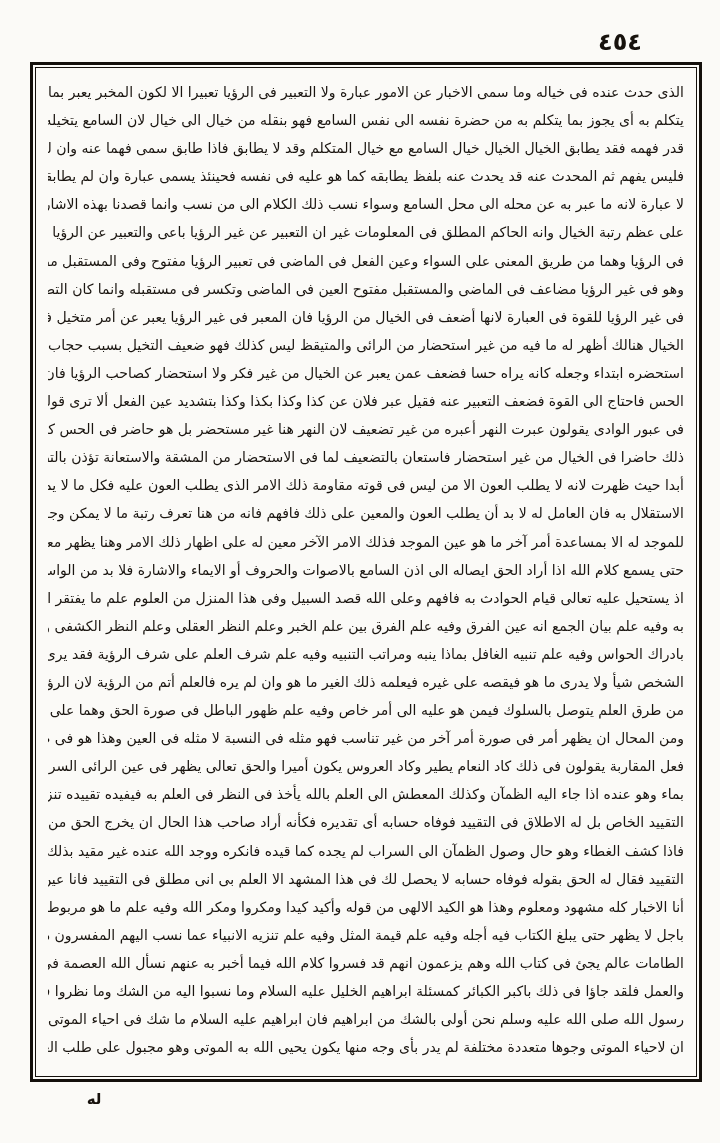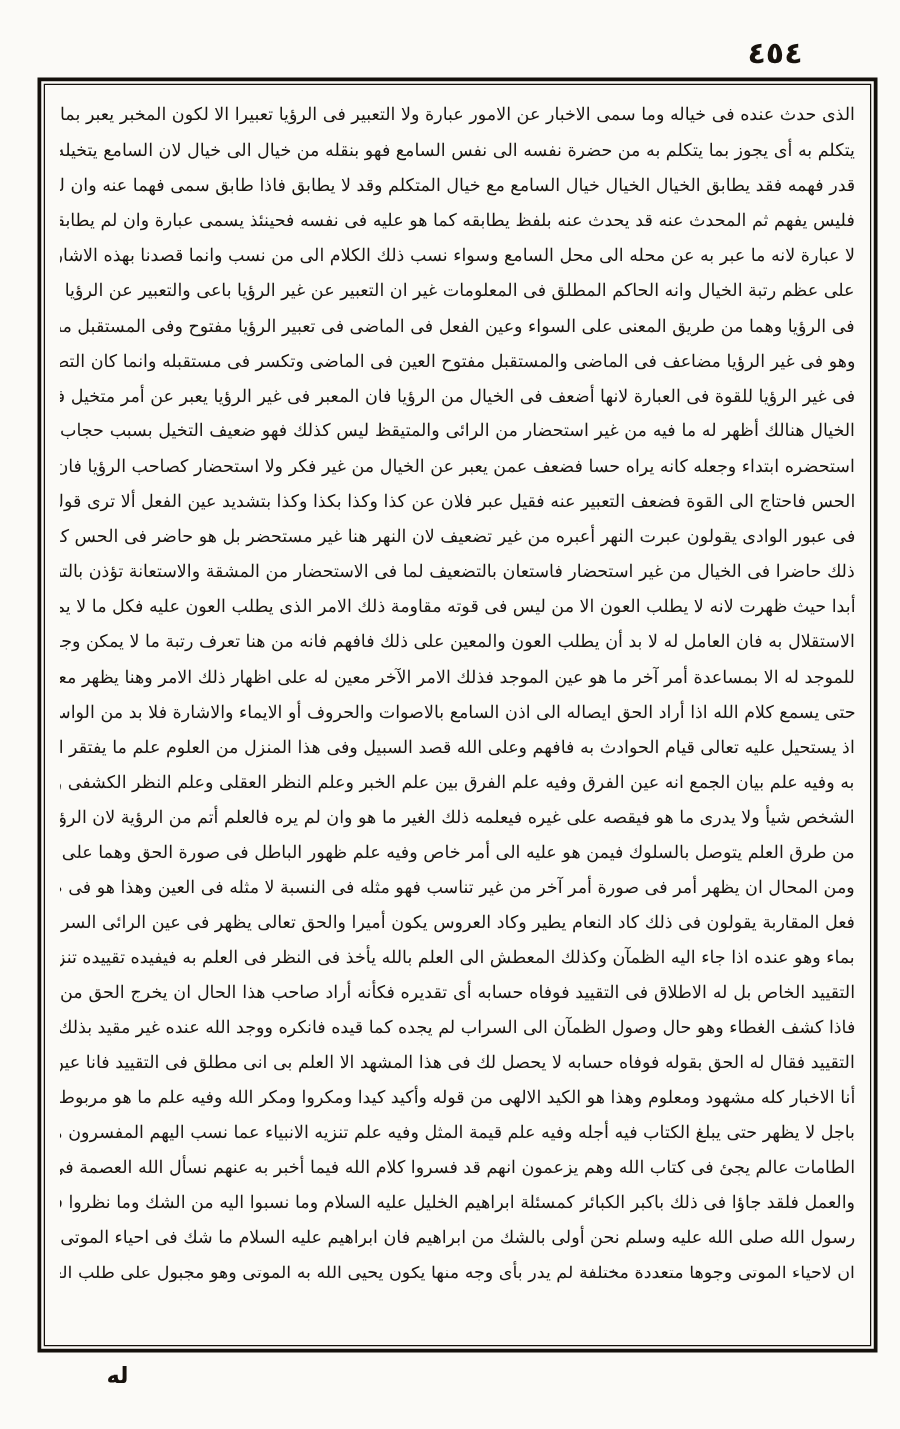--- a/index.html
+++ b/index.html
@@ -63,21 +63,21 @@
     text-justify: inter-word;
     font-weight: 500;
     color: #1a1510;
   }
   .catchword {
     position: absolute;
     top: 1090px;
     left: 74px;
     width: 40px;
     text-align: center;
-    font-size: 18px;
+    font-size: 15px;
     font-weight: bold;
     direction: rtl;
   }
 </style>
 </head>
 <body>
 
 <div class="scan-page">
 
   <div class="page-number">٤٥٤</div>
@@ -98,20 +98,21 @@
           <div class="line">استحضره ابتداء وجعله كانه يراه حسا فضعف عمن يعبر عن الخيال من غير فكر ولا استحضار كصاحب الرؤيا فان</div>
           <div class="line">الحس فاحتاج الى القوة فضعف التعبير عنه فقيل عبر فلان عن كذا وكذا بكذا وكذا بتشديد عين الفعل ألا ترى قولهم</div>
           <div class="line">فى عبور الوادى يقولون عبرت النهر أعبره من غير تضعيف لان النهر هنا غير مستحضر بل هو حاضر فى الحس كما كان</div>
           <div class="line">ذلك حاضرا فى الخيال من غير استحضار فاستعان بالتضعيف لما فى الاستحضار من المشقة والاستعانة تؤذن بالتضعيف</div>
           <div class="line">أبدا حيث ظهرت لانه لا يطلب العون الا من ليس فى قوته مقاومة ذلك الامر الذى يطلب العون عليه فكل ما لا يمكن</div>
           <div class="line">الاستقلال به فان العامل له لا بد أن يطلب العون والمعين على ذلك فافهم فانه من هنا تعرف رتبة ما لا يمكن وجوده</div>
           <div class="line">للموجد له الا بمساعدة أمر آخر ما هو عين الموجد فذلك الامر الآخر معين له على اظهار ذلك الامر وهنا يظهر معنى قوله</div>
           <div class="line">حتى يسمع كلام الله اذا أراد الحق ايصاله الى اذن السامع بالاصوات والحروف أو الايماء والاشارة فلا بد من الواسطة</div>
           <div class="line">اذ يستحيل عليه تعالى قيام الحوادث به فافهم وعلى الله قصد السبيل وفى هذا المنزل من العلوم علم ما يفتقر اليه ولا يتصل</div>
           <div class="line">به وفيه علم بيان الجمع انه عين الفرق وفيه علم الفرق بين علم الخبر وعلم النظر العقلى وعلم النظر الكشفى وهو الذى يحصل</div>
+          <div class="line">بادراك الحواس وفيه علم تنبيه الغافل بماذا ينبه ومراتب التنبيه وفيه علم شرف العلم على شرف الرؤية فقد يرى</div>
           <div class="line">الشخص شيأ ولا يدرى ما هو فيقصه على غيره فيعلمه ذلك الغير ما هو وان لم يره فالعلم أتم من الرؤية لان الرؤية طريق</div>
           <div class="line">من طرق العلم يتوصل بالسلوك فيمن هو عليه الى أمر خاص وفيه علم ظهور الباطل فى صورة الحق وهما على النقيض</div>
           <div class="line">ومن المحال ان يظهر أمر فى صورة أمر آخر من غير تناسب فهو مثله فى النسبة لا مثله فى العين وهذا هو فى صناعة النحو</div>
           <div class="line">فعل المقاربة يقولون فى ذلك كاد النعام يطير وكاد العروس يكون أميرا والحق تعالى يظهر فى عين الرائى السراب ماء وليس</div>
           <div class="line">بماء وهو عنده اذا جاء اليه الظمآن وكذلك المعطش الى العلم بالله يأخذ فى النظر فى العلم به فيفيده تقييده تنزيها أو تشبيها</div>
           <div class="line">التقييد الخاص بل له الاطلاق فى التقييد فوفاه حسابه أى تقديره فكأنه أراد صاحب هذا الحال ان يخرج الحق من</div>
           <div class="line">فاذا كشف الغطاء وهو حال وصول الظمآن الى السراب لم يجده كما قيده فانكره ووجد الله عنده غير مقيد بذلك</div>
           <div class="line">التقييد فقال له الحق بقوله فوفاه حسابه لا يحصل لك فى هذا المشهد الا العلم بى انى مطلق فى التقييد فانا عين كل تقييد لانى</div>
           <div class="line">أنا الاخبار كله مشهود ومعلوم وهذا هو الكيد الالهى من قوله وأكيد كيدا ومكروا ومكر الله وفيه علم ما هو مربوط</div>
           <div class="line">باجل لا يظهر حتى يبلغ الكتاب فيه أجله وفيه علم قيمة المثل وفيه علم تنزيه الانبياء عما نسب اليهم المفسرون من</div>

